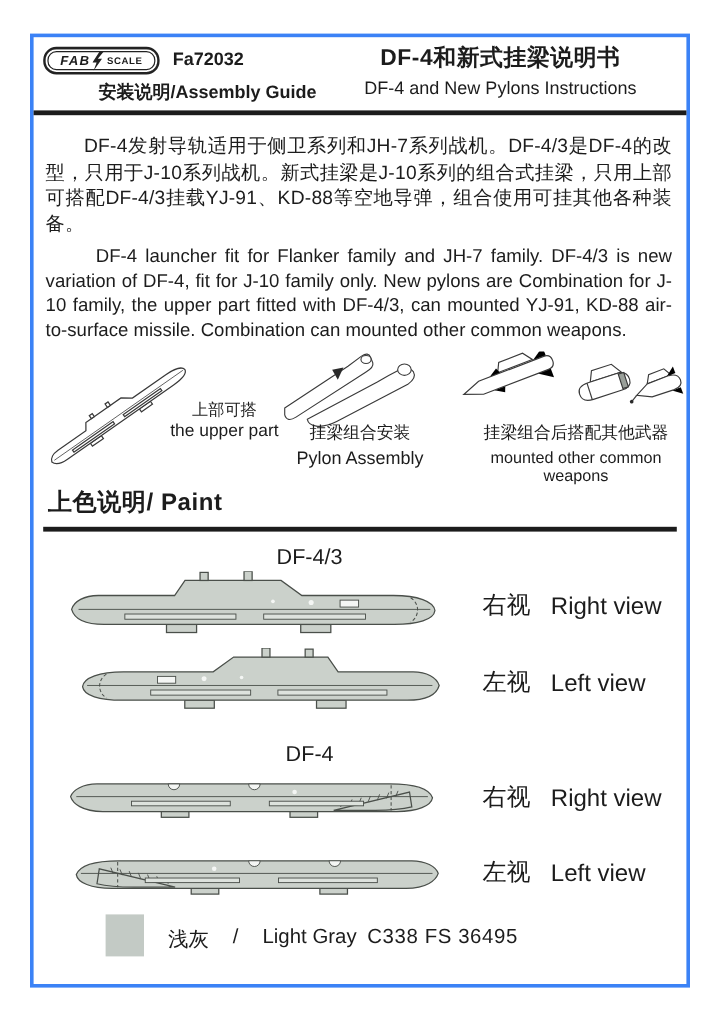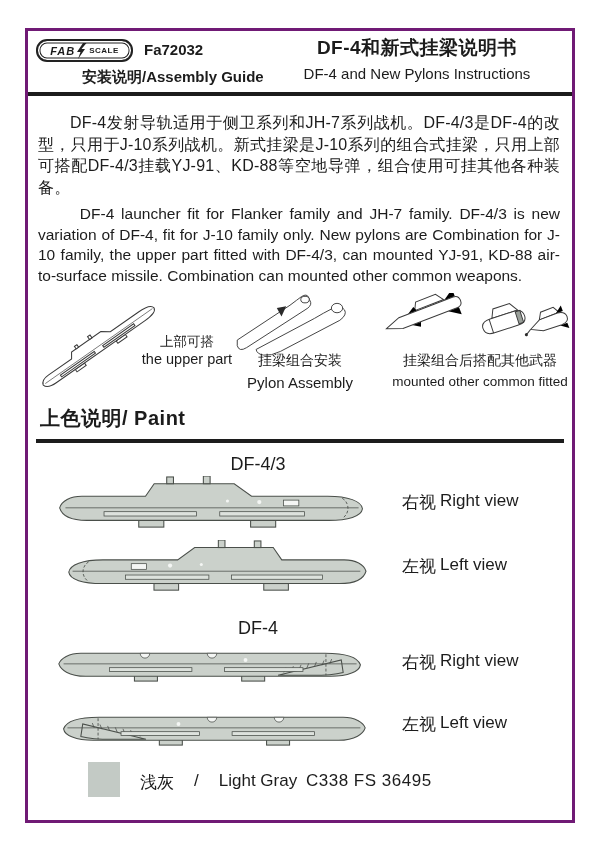--- a/index.html
+++ b/index.html
@@ -1,21 +1,21 @@
 <!DOCTYPE html>
 <html><head>
 <meta charset="utf-8">
 <style>
   * { margin:0; padding:0; box-sizing:border-box; }
   html,body { width:600px; height:849px; background:#ffffff; }
   body { font-family:"Liberation Sans","DejaVu Sans",sans-serif; color:#1c1c1c; position:relative; }
 
   .frame {
     position:absolute; left:25px; top:28px; width:550px; height:795px;
-    border:3px solid #701a75; background:#fff;
+    border:3px solid #3b82f6; background:#fff;
   }
   .abs { position:absolute; }
 
   
   .logo {
     left:8px; top:8px; width:97px; height:23px;
     border:2px solid #222; border-radius:11px;
     display:flex; align-items:center; justify-content:center; gap:2px;
     box-shadow: inset 0 0 0 1.5px #fff, inset 0 0 0 2.5px #222;
   }
@@ -45,21 +45,21 @@
   .fig2-cap-en { left:202px; top:343px; width:140px; font-size:15px; }
   .fig3-cap-cn { left:352px; top:321px; width:200px; font-size:14px; }
   .fig3-cap-en { left:352px; top:343px; width:200px; font-size:13.5px; }
 
   
   .paint-heading { left:12px; top:374px; font-size:20px; font-weight:bold; letter-spacing:.5px; }
   .model-name { left:0; top:0; width:460px; text-align:center; font-size:18px; font-weight:normal; }
   .df43-name { top:423px; }
   .df4-name  { top:587px; }
 
-  .view-label { display:flex; gap:4px; font-size:17px; white-space:nowrap; }
+  .view-label { display:flex; gap:17px; font-size:20px; white-space:nowrap;align-items:flex-end; }
   .lab-df43-r { left:374px; top:460px; }
   .lab-df43-l { left:374px; top:524px; }
   .lab-df4-r  { left:374px; top:620px; }
   .lab-df4-l  { left:374px; top:682px; }
 
   .svg-df43-r { left:25px; top:445px; }
   .svg-df43-l { left:30px; top:509px; }
   .svg-df4-r  { left:25px; top:607px; }
   .svg-df4-l  { left:25px; top:671px; }
 
@@ -146,21 +146,21 @@
     <g transform="translate(154,34) rotate(-21)">
       <path d="M12,-2 L16,-9 L30,-9 L34,-2 Z"></path>
       <polygon points="30,-2 38,-8 38,-2"></polygon>
       <polygon points="30,11 38,17 38,11"></polygon>
       <path d="M0,4 L12,-2 L32,-2 Q40,-1 40,5 Q40,11 32,11 L12,10 Z"></path>
       <path d="M0,4 L-5,7" fill="none"></path>
       <circle class="solid" cx="-6" cy="7.5" r="1.6"></circle>
     </g>
   </svg>
   <div class="abs cap fig3-cap-cn">挂梁组合后搭配其他武器</div>
-  <div class="abs cap fig3-cap-en">mounted other common fitted</div>
+  <div class="abs cap fig3-cap-en">mounted other common weapons</div>
 
   <h2 class="abs paint-heading">上色说明/ Paint</h2>
   <div class="abs rule rule-paint"></div>
 
   <div class="abs model-name df43-name">DF-4/3</div>
 
   <svg class="abs lau svg-df43-r" width="320" height="54" viewBox="0 0 330 56">
     <rect x="88" y="46" width="26" height="7"></rect>
     <rect x="204" y="46" width="26" height="7"></rect>
     <path d="M6,33 C8,26 17,21 29,21 L95,21 L104,8 L187,8 L205,21 L284,21 C305,21 319,26 320,34 C319,42 305,46 285,46 L34,46 C16,46 8,40 6,33 Z"></path>

